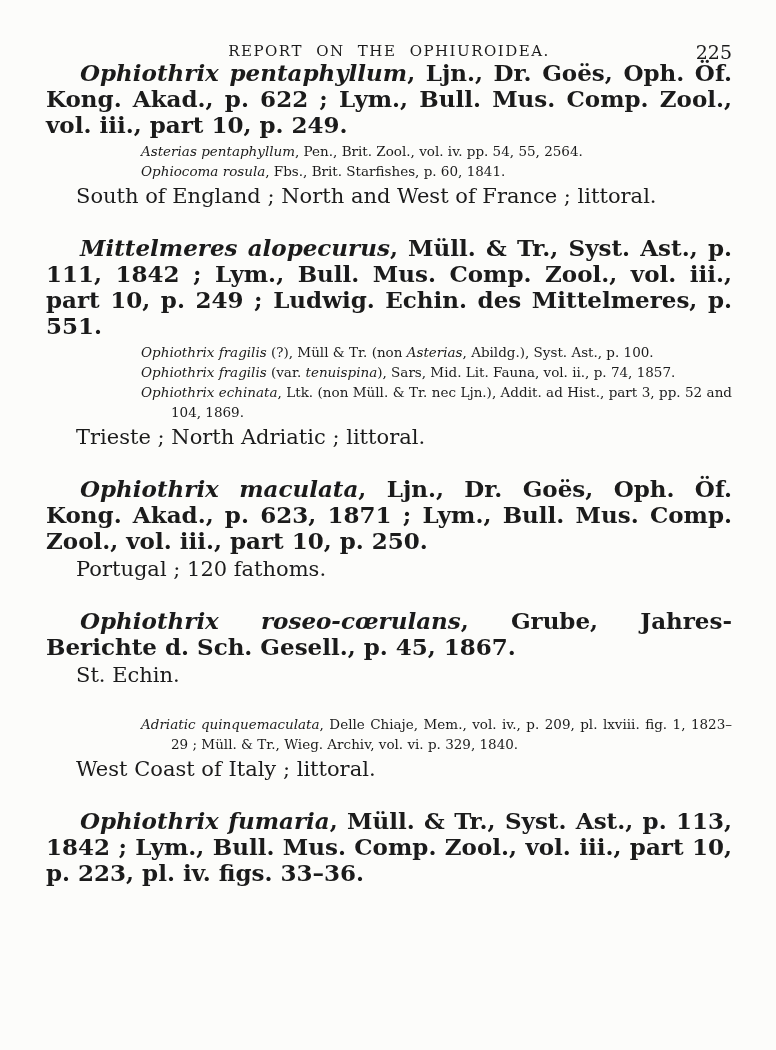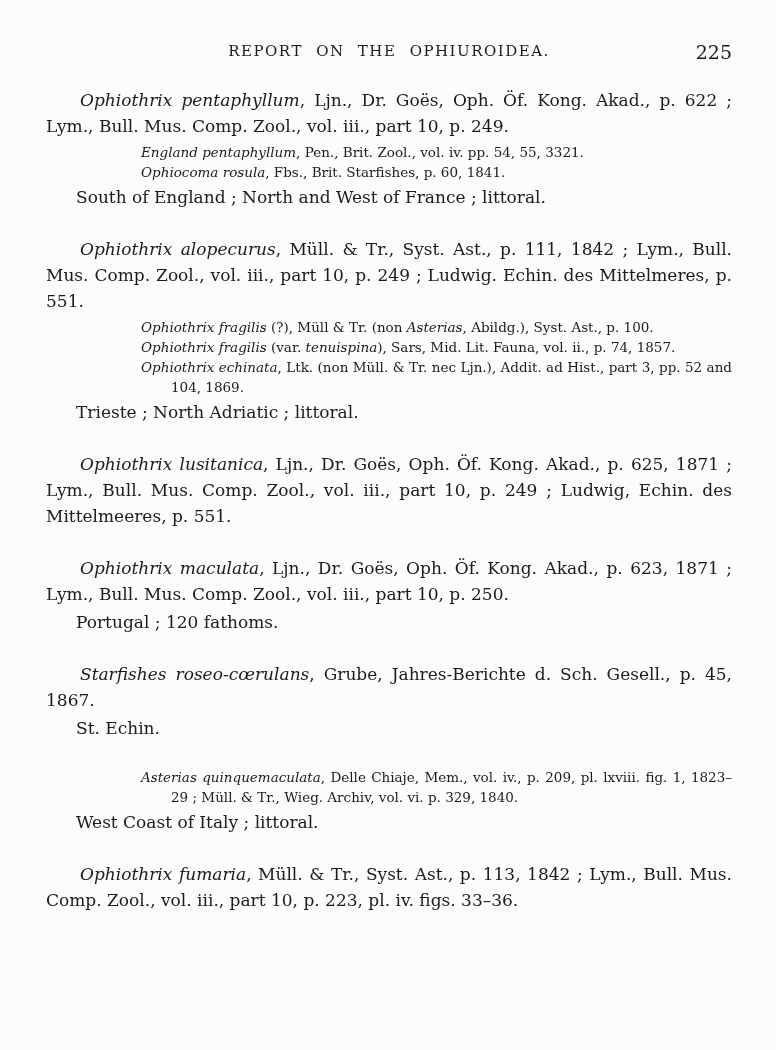--- a/index.html
+++ b/index.html
@@ -20,101 +20,100 @@
     overflow: hidden;
   }
   .it { font-style: italic; }
 
   .running-head {
     position: relative;
     text-align: center;
     font-size: 15px;
     letter-spacing: 1.5px;
     word-spacing: 7px;
-    margin-bottom: 27px;
     white-space: nowrap;
   }
   .page-num {
     position: absolute;
     right: 0;
     top: -1px;
     font-size: 19px;
     letter-spacing: 0;
     word-spacing: normal;
   }
 
   .entry { margin: 0 0 26px 0; }
   .citation {
     margin: 0;
-    font-size: 17px;
+    font-size: 23px;
     line-height: 26px;
     text-align: justify;
     text-indent: 34px;
+    font-weight: bold;
   }
   .synonyms { margin: 3px 0 2px 95px; }
   .synonym {
     margin: 0;
     font-size: 13.5px;
     line-height: 20px;
     text-align: justify;
     padding-left: 30px;
     text-indent: -30px;
   }
   .locality {
     margin: 2px 0 0 30px;
-    font-size: 17px;
+    font-size: 21px;
     line-height: 26px;
   }
 </style>
 </head>
 <body>
 
 <div class="page">
 
   <div class="running-head">
     <span>REPORT ON THE OPHIUROIDEA.</span>
     <span class="page-num">225</span>
   </div>
 
   <div class="entry">
     <p class="citation"><span class="it">Ophiothrix pentaphyllum</span><span>, Ljn., Dr. Goës, Oph. Öf. Kong. Akad., p. 622 ; Lym., Bull. Mus. Comp. Zool., vol. iii., part 10, p. 249.</span></p>
     <div class="synonyms">
-      <p class="synonym"><span class="it">England pentaphyllum</span><span>, Pen., Brit. Zool., vol. iv. pp. 54, 55, 3321.</span></p>
+      <p class="synonym"><span class="it">Asterias pentaphyllum</span><span>, Pen., Brit. Zool., vol. iv. pp. 54, 55, 2564.</span></p>
       <p class="synonym"><span class="it">Ophiocoma rosula</span><span>, Fbs., Brit. Starfishes, p. 60, 1841.</span></p>
     </div>
     <p class="locality">South of England ; North and West of France ; littoral.</p>
   </div>
 
   <div class="entry">
-    <p class="citation"><span class="it">Ophiothrix alopecurus</span><span>, Müll. &amp; Tr., Syst. Ast., p. 111, 1842 ; Lym., Bull. Mus. Comp. Zool., vol. iii., part 10, p. 249 ; Ludwig. Echin. des Mittelmeres, p. 551.</span></p>
+    <p class="citation"><span class="it">Mittelmeres alopecurus</span><span>, Müll. &amp; Tr., Syst. Ast., p. 111, 1842 ; Lym., Bull. Mus. Comp. Zool., vol. iii., part 10, p. 249 ; Ludwig. Echin. des Mittelmeres, p. 551.</span></p>
     <div class="synonyms">
       <p class="synonym"><span class="it">Ophiothrix fragilis</span><span> (?), Müll &amp; Tr. (non </span><span class="it">Asterias</span><span>, Abildg.), Syst. Ast., p. 100.</span></p>
       <p class="synonym"><span class="it">Ophiothrix fragilis</span><span> (var. </span><span class="it">tenuispina</span><span>), Sars, Mid. Lit. Fauna, vol. ii., p. 74, 1857.</span></p>
       <p class="synonym"><span class="it">Ophiothrix echinata</span><span>, Ltk. (non Müll. &amp; Tr. nec Ljn.), Addit. ad Hist., part 3, pp. 52 and 104, 1869.</span></p>
     </div>
     <p class="locality">Trieste ; North Adriatic ; littoral.</p>
   </div>
 
   <div class="entry">
-    <p class="citation"><span class="it">Ophiothrix lusitanica</span><span>, Ljn., Dr. Goës, Oph. Öf. Kong. Akad., p. 625, 1871 ; Lym., Bull. Mus. Comp. Zool., vol. iii., part 10, p. 249 ; Ludwig, Echin. des Mittelmeeres, p. 551.</span></p>
   </div>
 
   <div class="entry">
     <p class="citation"><span class="it">Ophiothrix maculata</span><span>, Ljn., Dr. Goës, Oph. Öf. Kong. Akad., p. 623, 1871 ; Lym., Bull. Mus. Comp. Zool., vol. iii., part 10, p. 250.</span></p>
     <p class="locality">Portugal ; 120 fathoms.</p>
   </div>
 
   <div class="entry">
-    <p class="citation"><span class="it">Starfishes roseo-cœrulans</span><span>, Grube, Jahres-Berichte d. Sch. Gesell., p. 45, 1867.</span></p>
+    <p class="citation"><span class="it">Ophiothrix roseo-cœrulans</span><span>, Grube, Jahres-Berichte d. Sch. Gesell., p. 45, 1867.</span></p>
     <p class="locality">St. Echin.</p>
   </div>
 
   <div class="entry">
     <div class="synonyms">
-      <p class="synonym"><span class="it">Asterias quinquemaculata</span><span>, Delle Chiaje, Mem., vol. iv., p. 209, pl. lxviii. fig. 1, 1823–29 ; Müll. &amp; Tr., Wieg. Archiv, vol. vi. p. 329, 1840.</span></p>
+      <p class="synonym"><span class="it">Adriatic quinquemaculata</span><span>, Delle Chiaje, Mem., vol. iv., p. 209, pl. lxviii. fig. 1, 1823–29 ; Müll. &amp; Tr., Wieg. Archiv, vol. vi. p. 329, 1840.</span></p>
     </div>
     <p class="locality">West Coast of Italy ; littoral.</p>
   </div>
 
   <div class="entry">
     <p class="citation"><span class="it">Ophiothrix fumaria</span><span>, Müll. &amp; Tr., Syst. Ast., p. 113, 1842 ; Lym., Bull. Mus. Comp. Zool., vol. iii., part 10, p. 223, pl. iv. figs. 33–36.</span></p>
     <div class="synonyms">
       <p class="synonym"></p>
     </div>
   </div>

